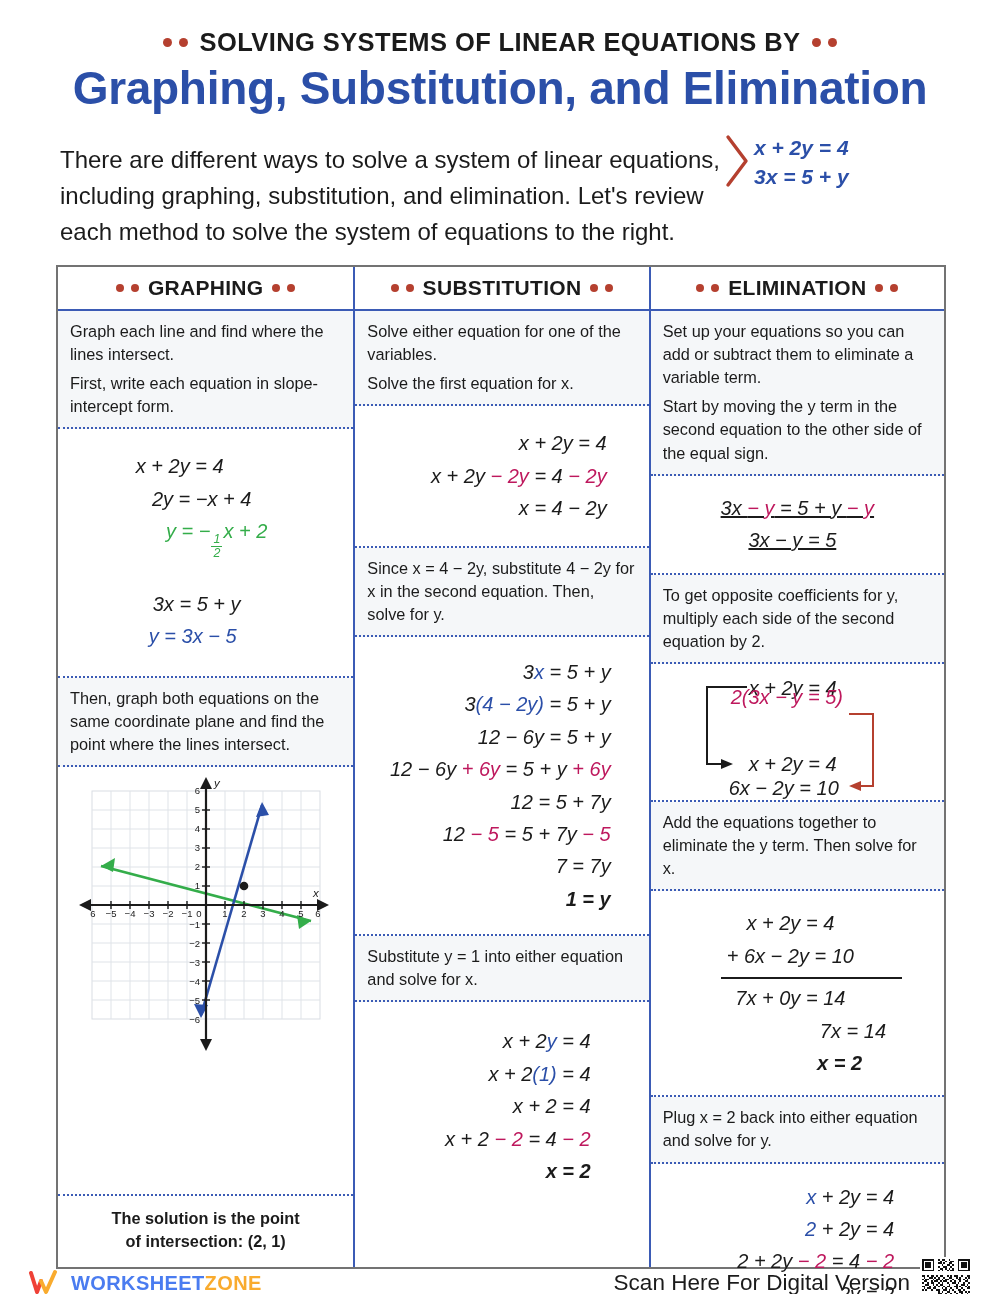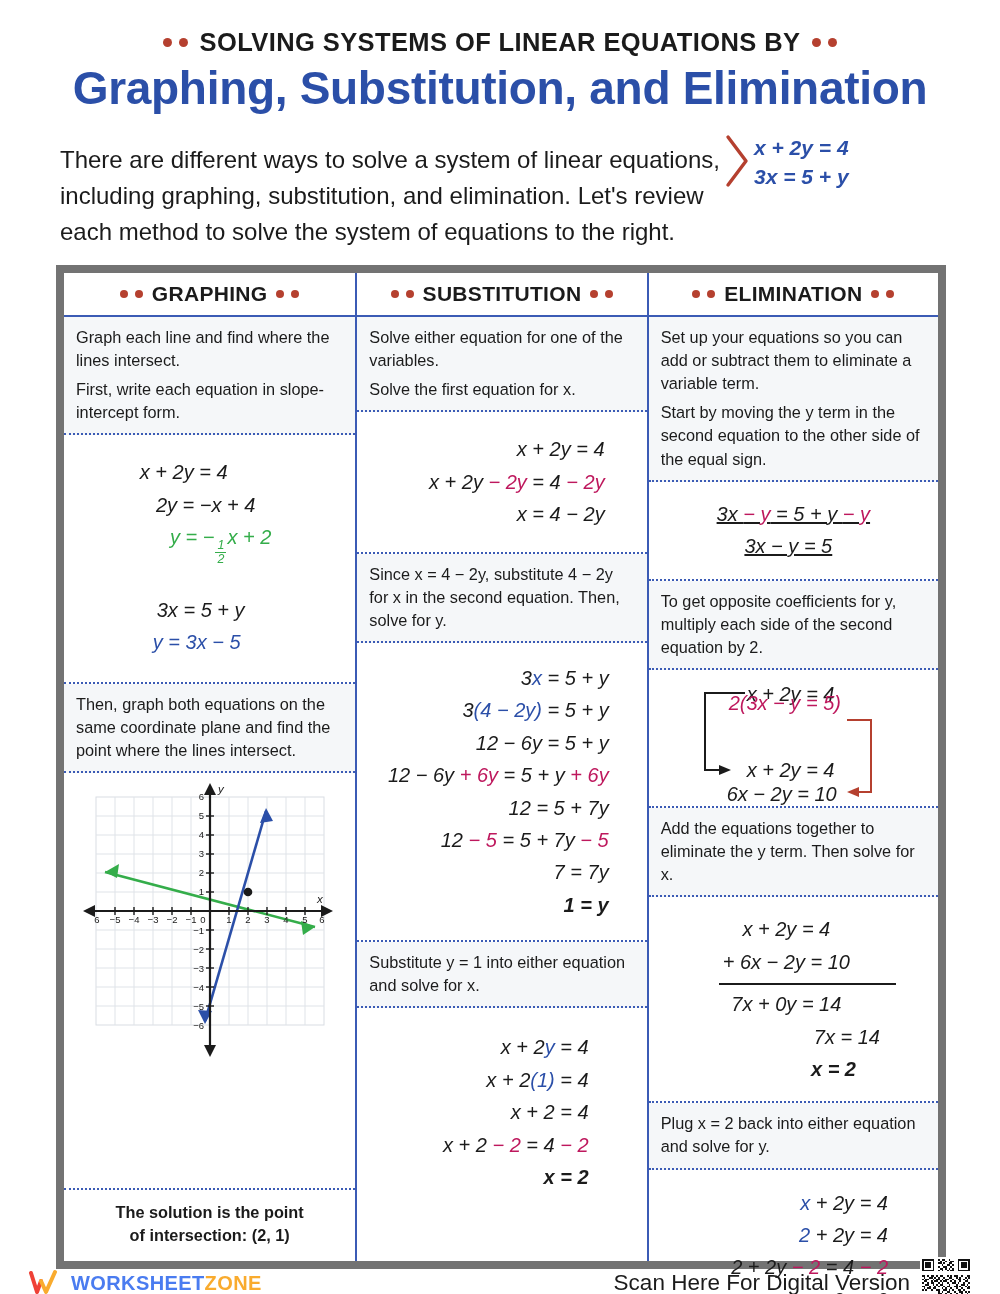--- a/index.html
+++ b/index.html
@@ -43,21 +43,21 @@
   }
   .sys-eqs {
     color: #2b4fa8; font-size: 21px; font-weight: 700; line-height: 1.42;
     font-style: italic; padding-top: 2px;
   }
   .sys-eqs div { white-space: nowrap; }
 
   
   .table {
     margin: 14px 28px 0 28px;
-    border: 8px solid #737373;
+    border: 2px solid #737373;
     display: flex;
     width: 890px;
     height: 1004px;
   }
   .col { width: 296.6px; display: flex; flex-direction: column; }
   .col + .col { border-left: 2px solid #3b5bb5; }
 
   .col-head {
     height: 44px; flex: none;
     border-bottom: 2px solid #3b5bb5;

